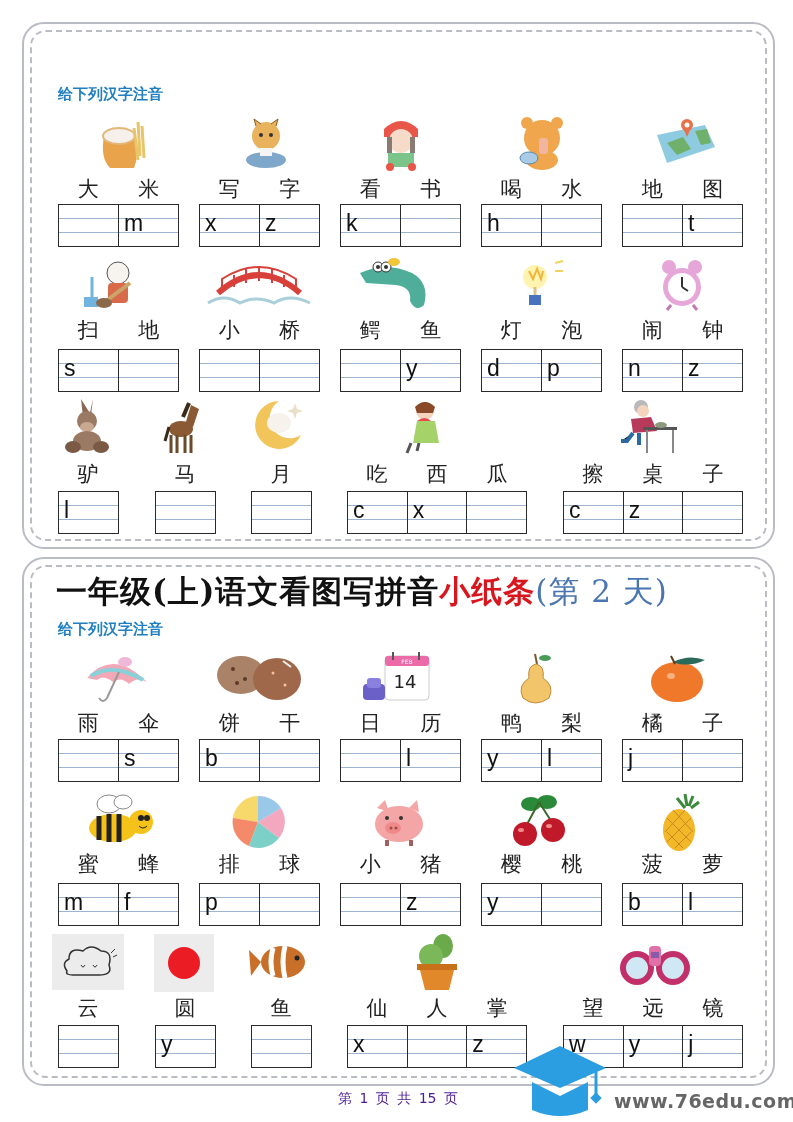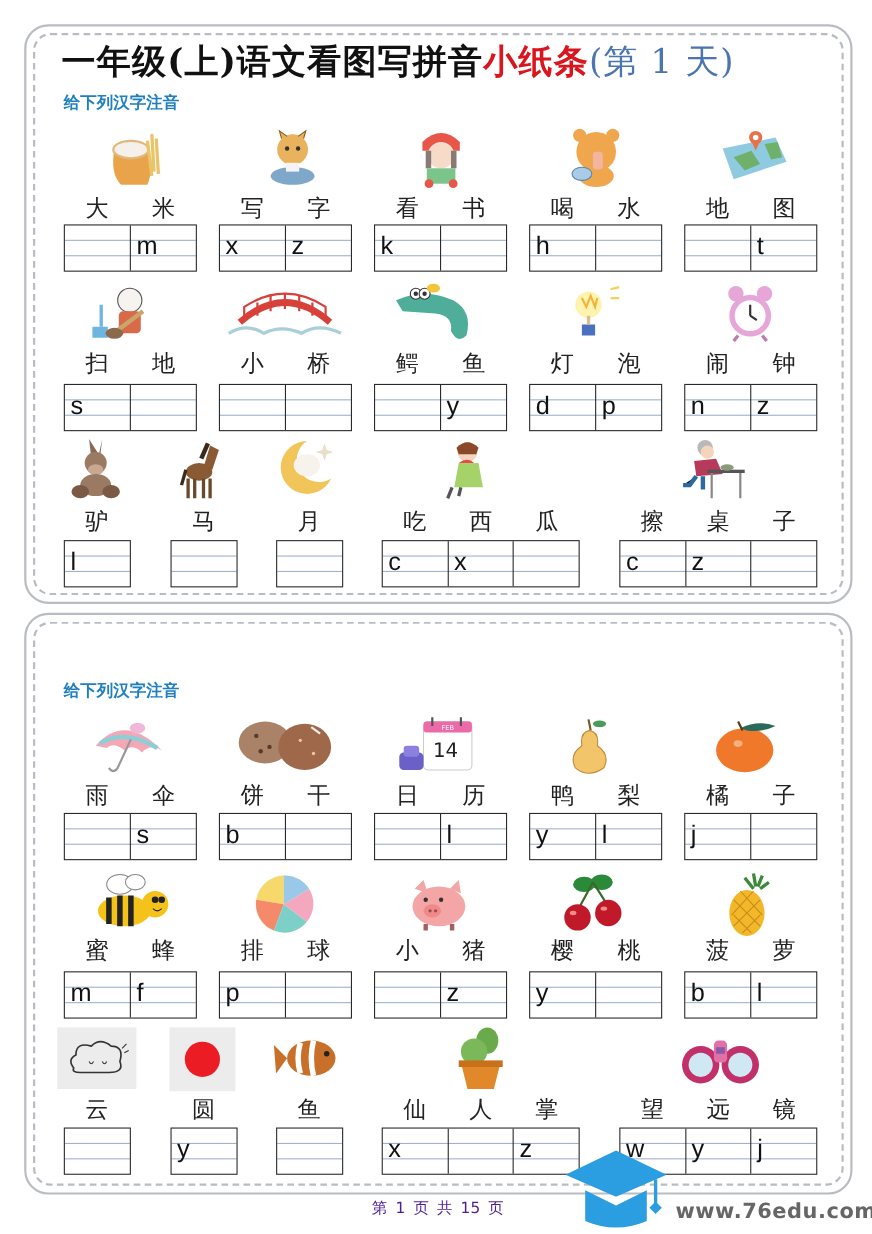--- a/index.html
+++ b/index.html
@@ -67,23 +67,20 @@
     font-family: "DejaVu Sans", "Liberation Sans", sans-serif; font-weight: bold;
     font-size: 19px; color: #666; letter-spacing: 0.5px;
   }
   .wm-cap { position: absolute; left: 0; top: 0; }
 </style>
 </head>
 <body>
 
 <div class="card" style="top:22px;height:527px;">
   <div class="card-inner"></div>
-  <div class="card-title">
-    <span class="t-black">一年级(上)语文看图写拼音</span><span class="t-red">小纸条</span><span class="t-blue">(第 1 天)</span>
-  </div>
   <div class="card-sub">给下列汉字注音</div>
 
   <div>
     <div class="pic" style="left:68px;top:90px;width:62px;height:60px;">
       <svg width="58" height="56" viewBox="0 0 58 56">
           <path d="M10 20 Q6 42 16 52 L40 52 Q46 38 40 18 Z" fill="#e9a34a"></path>
           <ellipse cx="25" cy="20" rx="16" ry="8" fill="#f5f1ea" stroke="#e3b779" stroke-width="2"></ellipse>
           <path d="M44 6 L46 40 M48 10 L50 42 M40 12 L44 44" stroke="#e8c46a" stroke-width="3"></path>
         </svg>
     </div>
@@ -436,20 +433,23 @@
         </div>
       <div class="pycell">
           <span></span>
         </div>
     </div>
   </div>
 </div>
 
 <div class="card" style="top:557px;height:529px;">
   <div class="card-inner"></div>
+  <div class="card-title">
+    <span class="t-black">一年级(上)语文看图写拼音</span><span class="t-red">小纸条</span><span class="t-blue">(第 2 天)</span>
+  </div>
   <div class="card-sub">给下列汉字注音</div>
 
   <div>
     <div class="pic" style="left:58px;top:92px;width:70px;height:56px;">
       <svg width="68" height="54" viewBox="0 0 68 54">
           <path d="M4 26 Q30 -4 64 30 Q54 24 46 32 Q38 24 30 30 Q20 22 14 28 Z" fill="#f4a8b6"></path>
           <path d="M8 24 Q30 10 60 28" fill="none" stroke="#8ad0d8" stroke-width="4"></path>
           <path d="M36 20 L24 46 Q20 52 16 46" fill="none" stroke="#999" stroke-width="2"></path>
           <ellipse cx="42" cy="10" rx="7" ry="5" fill="#f0b8d8"></ellipse>
         </svg>

